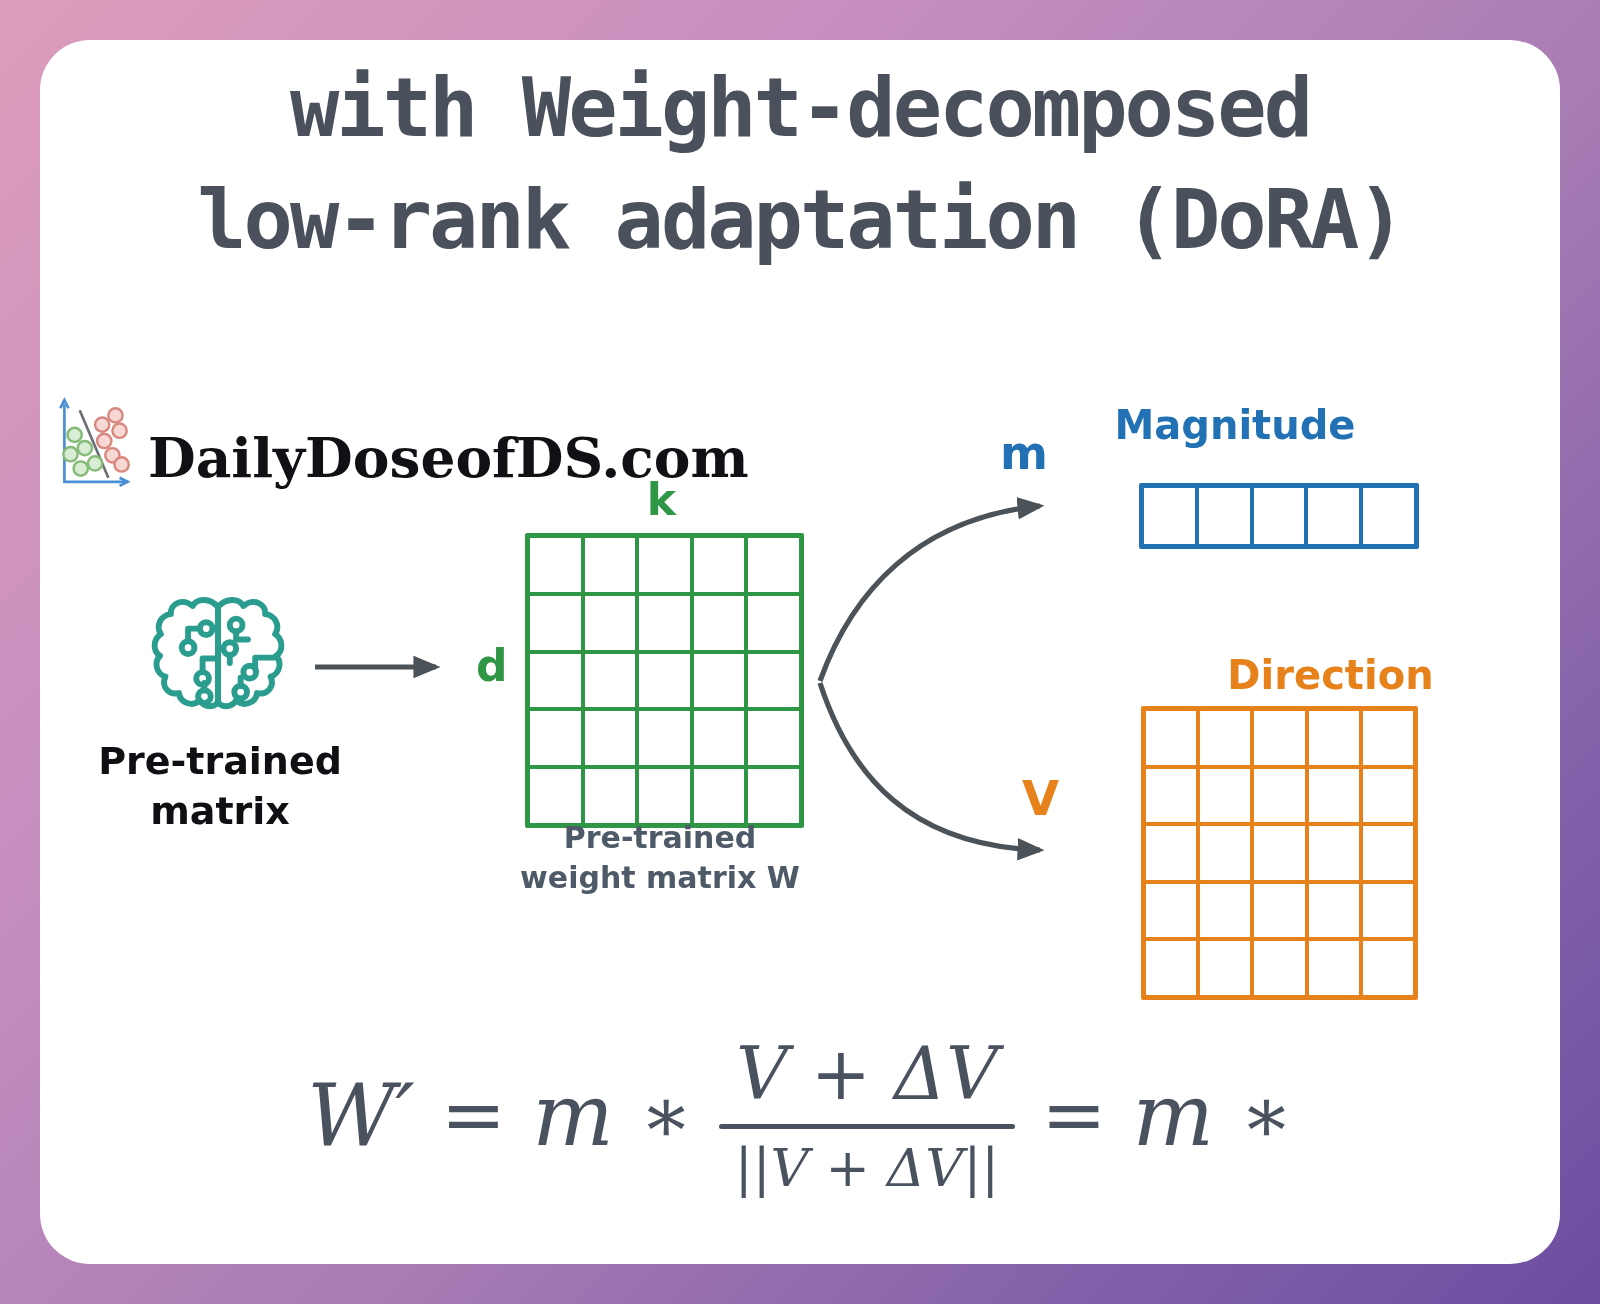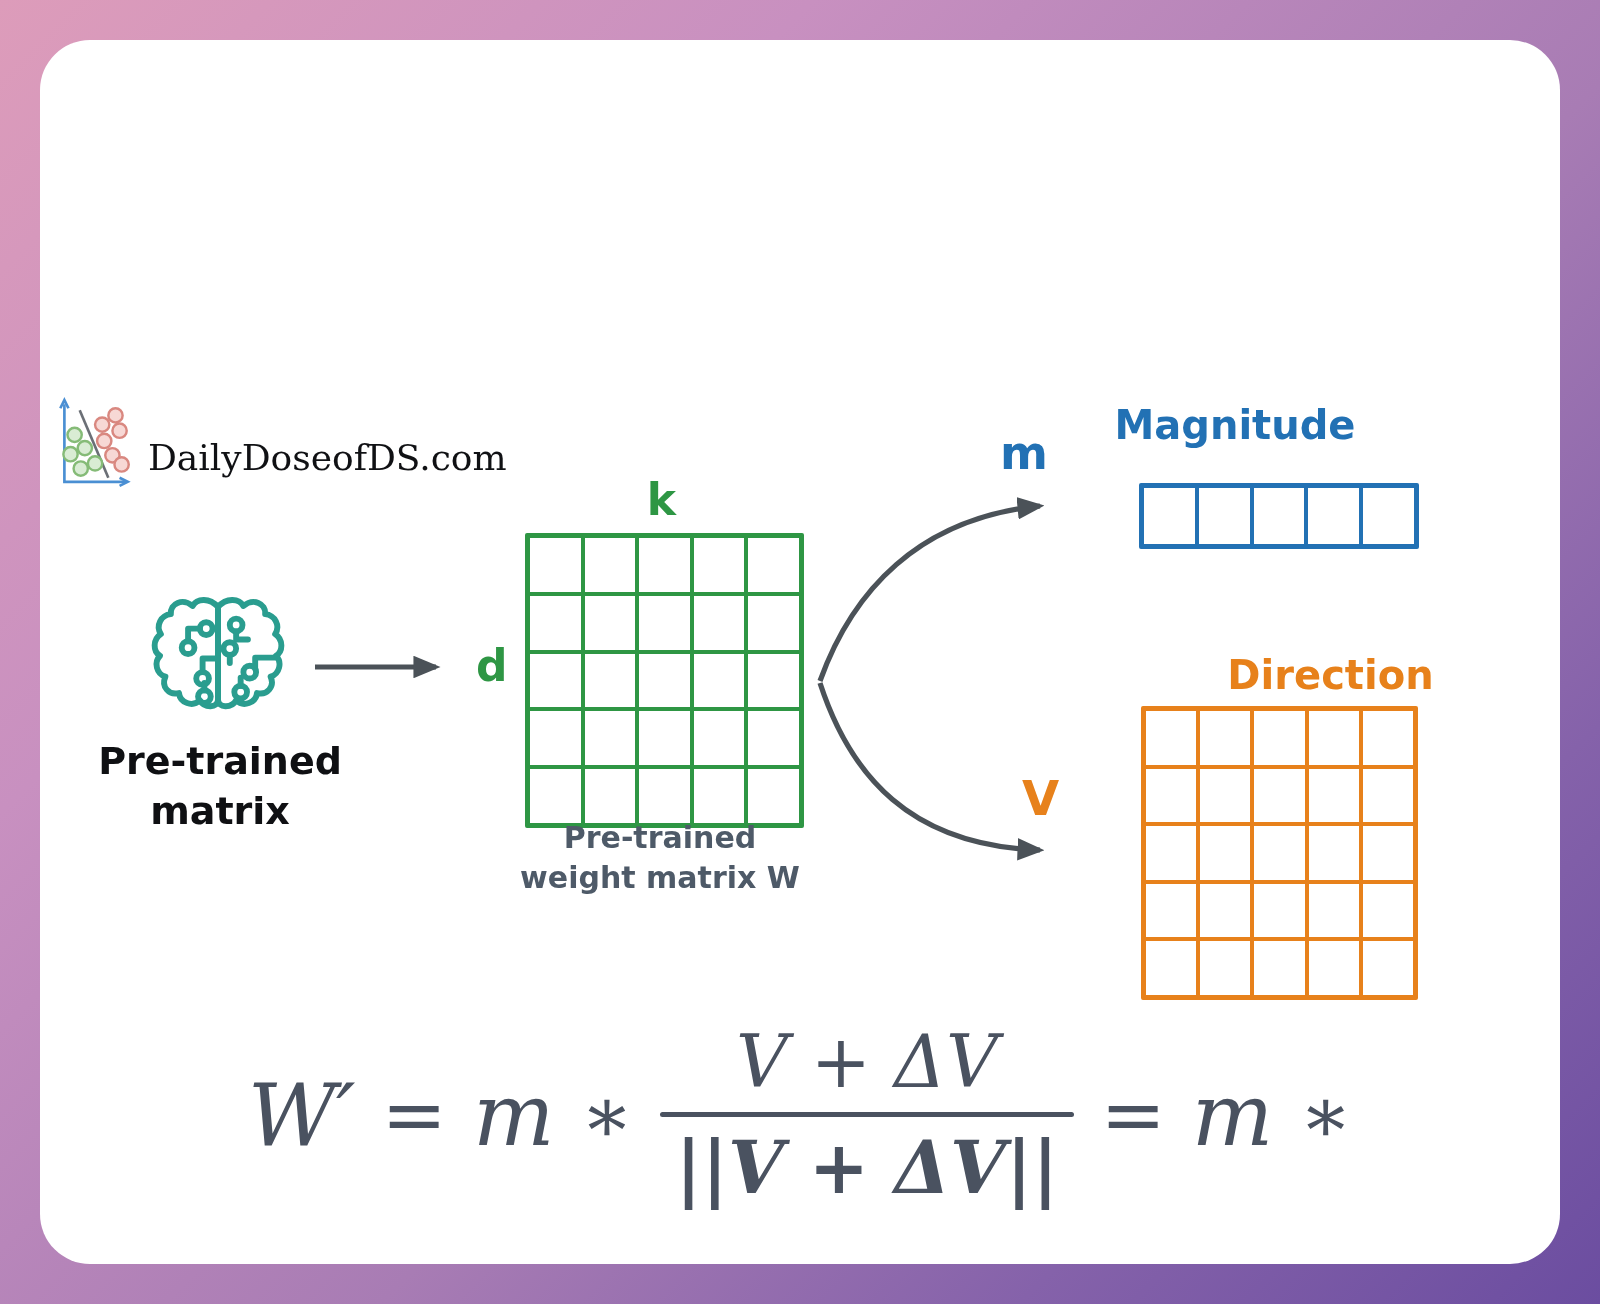--- a/index.html
+++ b/index.html
@@ -26,21 +26,21 @@
     letter-spacing:-3px;
     color:#4a515c;
   }
   
   .logo{
     position:absolute;left:52px;top:396px;
     display:flex;align-items:center;gap:14px;
   }
   .logo .site{
     font-family:"DejaVu Serif","Liberation Serif",serif;
-    font-weight:normal;font-size:36px;color:#101114;margin-top:28px;
+    font-weight:bold;font-size:55px;color:#101114;margin-top:28px;
   }
   
   .hand{font-family:"DejaVu Sans",sans-serif;font-weight:600;}
   .pretrained{
     left:85px;top:736px;width:270px;text-align:center;
     font-size:38px;line-height:50px;color:#0f1013;
   }
   .k-label{left:525px;top:474px;width:273px;text-align:center;font-size:44px;color:#2e9644;}
   .d-label{left:476px;top:640px;font-size:44px;color:#2e9644;}
   .w-caption{
@@ -68,29 +68,31 @@
     position:absolute;left:0;right:0;top:1015px;height:200px;
     display:flex;justify-content:center;align-items:center;gap:26px;
     font-family:"DejaVu Serif","Liberation Serif",serif;
     font-style:italic;color:#4a5260;
   }
   .formula .sym{font-size:86px;}
   .formula .op{font-style:normal;font-size:78px;}
   .frac{display:inline-flex;flex-direction:column;align-items:center;justify-content:space-between;}
   .frac .num{font-size:72px;padding:0 16px 8px;white-space:nowrap;}
   .frac .bar{height:5px;width:100%;background:#4a5260;border-radius:3px;}
-  .frac .den{font-size:72px;padding:8px 16px 0;white-space:nowrap;font-weight:bold;}
+  .frac .den{font-size:53px;padding:8px 16px 0;white-space:nowrap;}
 </style>
 </head>
 <body>
 
 <div class="page">
   <div class="card"></div>
 
   <div class="title">
+    <div>with Weight-decomposed</div>
+    <div>low-rank adaptation (DoRA)</div>
   </div>
 
   <div class="logo">
     <svg width="82" height="94" viewBox="0 0 76 92">
       <g fill="none" stroke="#4a8fd3" stroke-width="2.6">
         <path d="M10 8 V 84 H 70"></path>
         <path d="M6 12 L10 4 L14 12"></path>
         <path d="M64 80 L72 84 L64 88"></path>
       </g>
       <line x1="25" y1="14" x2="53" y2="80" stroke="#6b6f76" stroke-width="2.6"></line>

